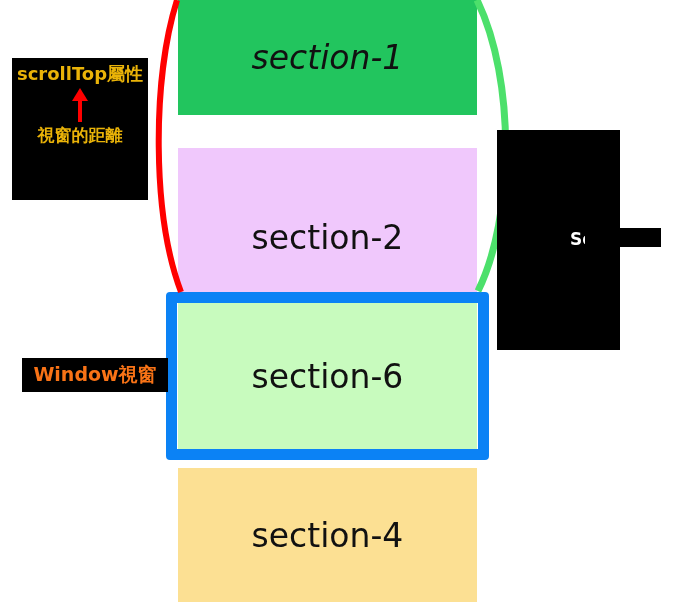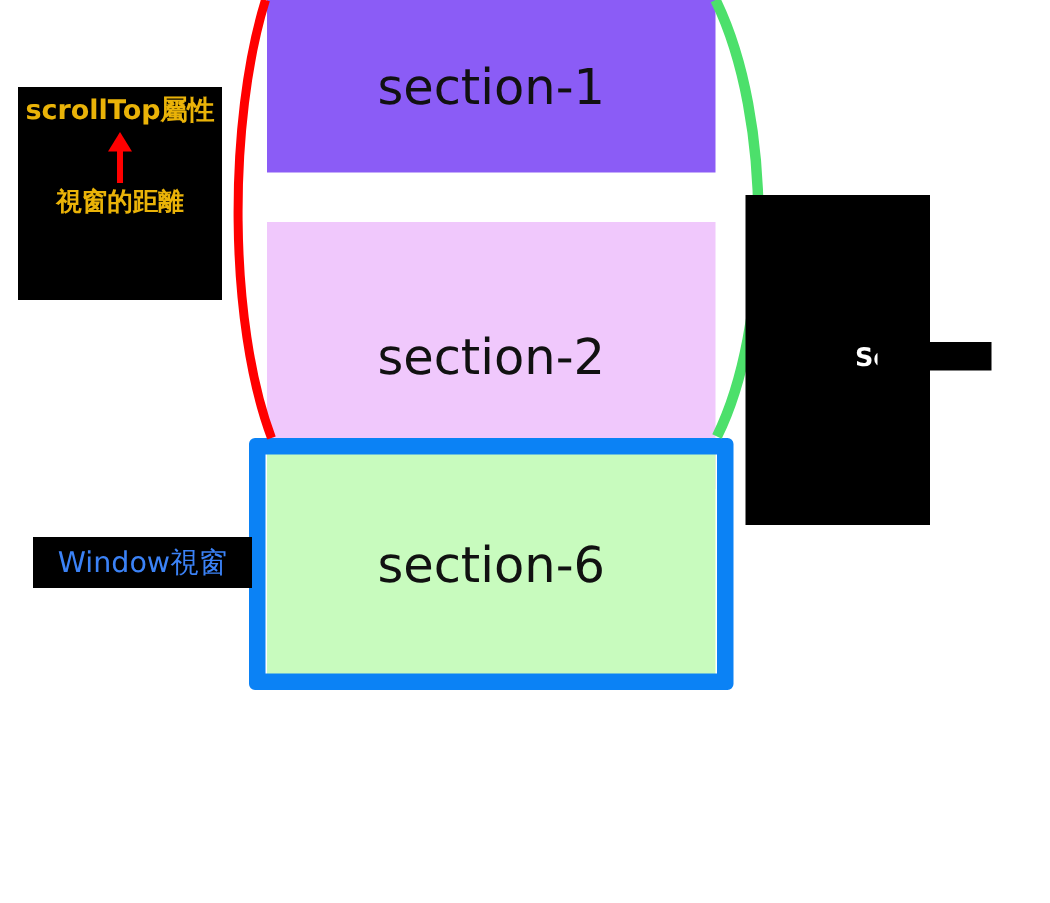--- a/index.html
+++ b/index.html
@@ -29,21 +29,21 @@
     box-sizing: border-box;
   }
   .section-label {
     font-family: "DejaVu Sans", sans-serif;
     font-size: 33px;
     font-weight: 400;
     color: #111111;
     letter-spacing: 0px;
     white-space: nowrap;
   }
-  #section-1 { top: 0px;   height: 115px; background: #8b5cf6; }
+  #section-1 { top: 0px;   height: 115px; background: #22c55e; font-style: italic; }
   #section-2 { top: 148px; height: 178px; background: #f0c8fc; }
   #section-3 { top: 300px; height: 152px; background: #c8fbbe; }
   #section-4 { top: 468px; height: 134px; background: #fce093; }
 
   
   #viewport-frame {
     position: absolute;
     left: 166px;
     top: 292px;
     width: 323px;
@@ -130,23 +130,23 @@
   #window-callout {
     left: 22px;
     top: 358px;
     width: 146px;
     height: 34px;
     display: flex;
     align-items: center;
     justify-content: center;
   }
   .callout-text-blue {
-    color: #3b82f6;
+    color: #f97316;
     font-family: "DejaVu Sans", sans-serif;
-    font-weight: normal;
+    font-weight: bold;
     font-size: 19px;
     white-space: nowrap;
   }
 </style>
 </head>
 <body>
 
 <div id="stage">
 
   <div class="section" id="section-1">
@@ -154,20 +154,23 @@
   </div>
 
   <div class="section" id="section-2">
     <span class="section-label">section-2</span>
   </div>
 
   <div class="section" id="section-3">
     <span class="section-label">section-6</span>
   </div>
 
+  <div class="section" id="section-4">
+    <span class="section-label">section-4</span>
+  </div>
 
   <div id="viewport-frame"></div>
 
   <svg id="arcs" viewBox="0 0 700 602">
     <path d="M 177 0 C 152 80, 152 215, 181 292" fill="none" stroke="#ff0000" stroke-width="6"></path>
     <path d="M 477 0 C 516 80, 514 218, 478 291" fill="none" stroke="#4ce06b" stroke-width="7"></path>
   </svg>
 
   <div class="callout" id="scrolltop-callout">
     <div class="callout-text-red">scrollTop屬性</div>

